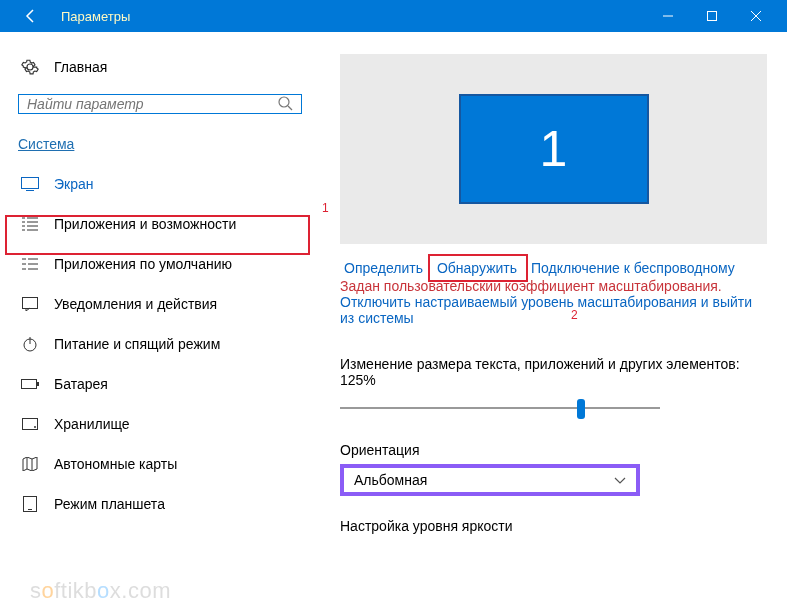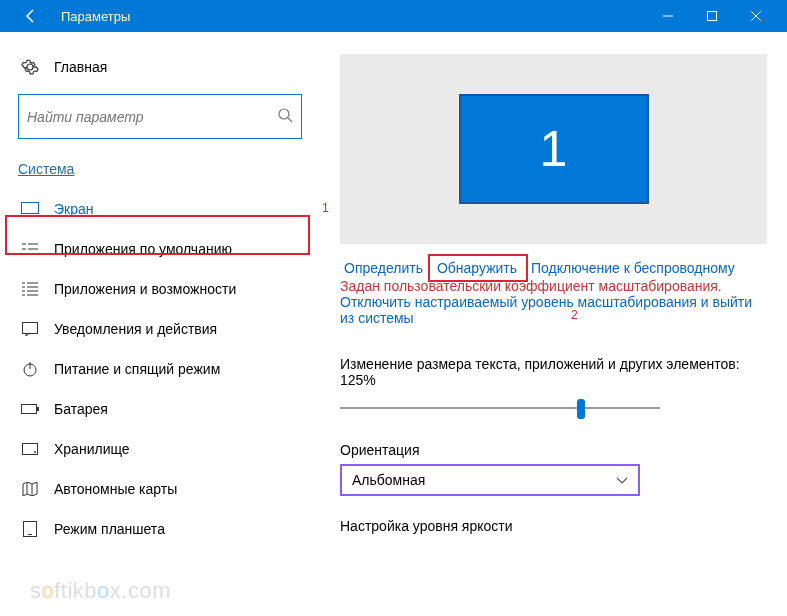--- a/index.html
+++ b/index.html
@@ -60,21 +60,21 @@
   }
   .home-row .icon {
     width: 20px;
     display: flex;
     justify-content: center;
     margin-right: 14px;
   }
   .searchbox {
     margin: 5px 18px 18px 18px;
     border: 1px solid #0078d7;
-    height: 45px;
+    height: 20px;
     display: flex;
     align-items: center;
     padding: 0 8px;
   }
   .searchbox input {
     border: none;
     outline: none;
     flex: 1;
     font-size: 14px;
     font-style: italic;
@@ -181,21 +181,21 @@
     background: #0078d7;
     border-radius: 3px;
   }
   .field-label {
     font-size: 14px;
     margin-bottom: 6px;
   }
   .dropdown {
     width: 300px;
     height: 32px;
-    border: 2px solid #8b5cf6;
+    border: 4px solid #8b5cf6;
     display: flex;
     align-items: center;
     justify-content: space-between;
     padding: 0 10px;
     font-size: 14px;
     background: #fff;
     margin-bottom: 22px;
   }
   .brightness-label {
     font-size: 14px;
@@ -278,50 +278,50 @@
             <rect x="0.5" y="0.5" width="17" height="11" stroke="currentColor" fill="none"></rect>
             <line x1="5" y1="13.5" x2="13" y2="13.5" stroke="currentColor"></line>
           </svg>
       </span>
       <span>Экран</span>
     </div>
 
     <div class="nav-item">
       <span class="icon">
         <svg width="16" height="14" viewBox="0 0 16 14">
-            <line x1="0" y1="2" x2="4" y2="2" stroke="#333"></line>
-            <line x1="6" y1="2" x2="16" y2="2" stroke="#333"></line>
-            <line x1="0" y1="7" x2="4" y2="7" stroke="#333"></line>
-            <line x1="6" y1="7" x2="16" y2="7" stroke="#333"></line>
-            <line x1="0" y1="12" x2="4" y2="12" stroke="#333"></line>
-            <line x1="6" y1="12" x2="16" y2="12" stroke="#333"></line>
-          </svg>
-      </span>
-      <span>Приложения по умолчанию</span>
-    </div>
-
-    <div class="nav-item">
-      <span class="icon">
-        <svg width="16" height="14" viewBox="0 0 16 14">
             <line x1="0" y1="1" x2="3" y2="1" stroke="#333"></line>
             <line x1="5" y1="1" x2="16" y2="1" stroke="#333"></line>
             <line x1="0" y1="5" x2="3" y2="5" stroke="#333"></line>
             <line x1="5" y1="5" x2="16" y2="5" stroke="#333"></line>
             <line x1="0" y1="9" x2="3" y2="9" stroke="#333"></line>
             <line x1="5" y1="9" x2="16" y2="9" stroke="#333"></line>
             <line x1="0" y1="13" x2="3" y2="13" stroke="#333"></line>
             <line x1="5" y1="13" x2="16" y2="13" stroke="#333"></line>
           </svg>
       </span>
       <span>Приложения и возможности</span>
     </div>
 
     <div class="nav-item">
       <span class="icon">
         <svg width="16" height="14" viewBox="0 0 16 14">
+            <line x1="0" y1="2" x2="4" y2="2" stroke="#333"></line>
+            <line x1="6" y1="2" x2="16" y2="2" stroke="#333"></line>
+            <line x1="0" y1="7" x2="4" y2="7" stroke="#333"></line>
+            <line x1="6" y1="7" x2="16" y2="7" stroke="#333"></line>
+            <line x1="0" y1="12" x2="4" y2="12" stroke="#333"></line>
+            <line x1="6" y1="12" x2="16" y2="12" stroke="#333"></line>
+          </svg>
+      </span>
+      <span>Приложения по умолчанию</span>
+    </div>
+
+    <div class="nav-item">
+      <span class="icon">
+        <svg width="16" height="14" viewBox="0 0 16 14">
             <rect x="0.5" y="0.5" width="15" height="11" stroke="#333" fill="none"></rect>
             <path d="M4 11 L4 14 L8 11" stroke="#333" fill="none"></path>
           </svg>
       </span>
       <span>Уведомления и действия</span>
     </div>
 
     <div class="nav-item">
       <span class="icon">
         <svg width="16" height="16" viewBox="0 0 16 16">

